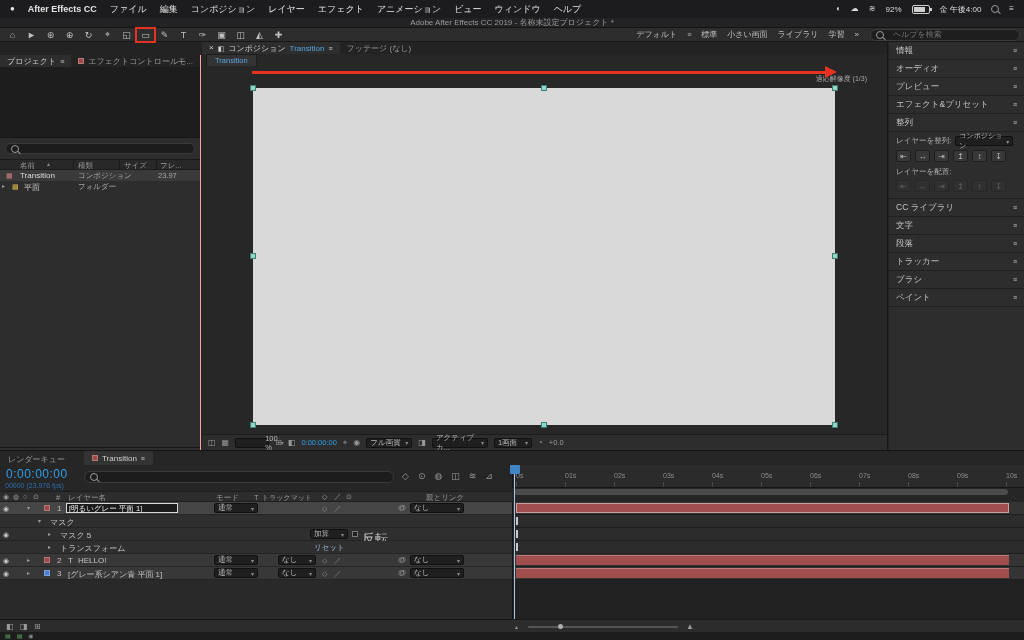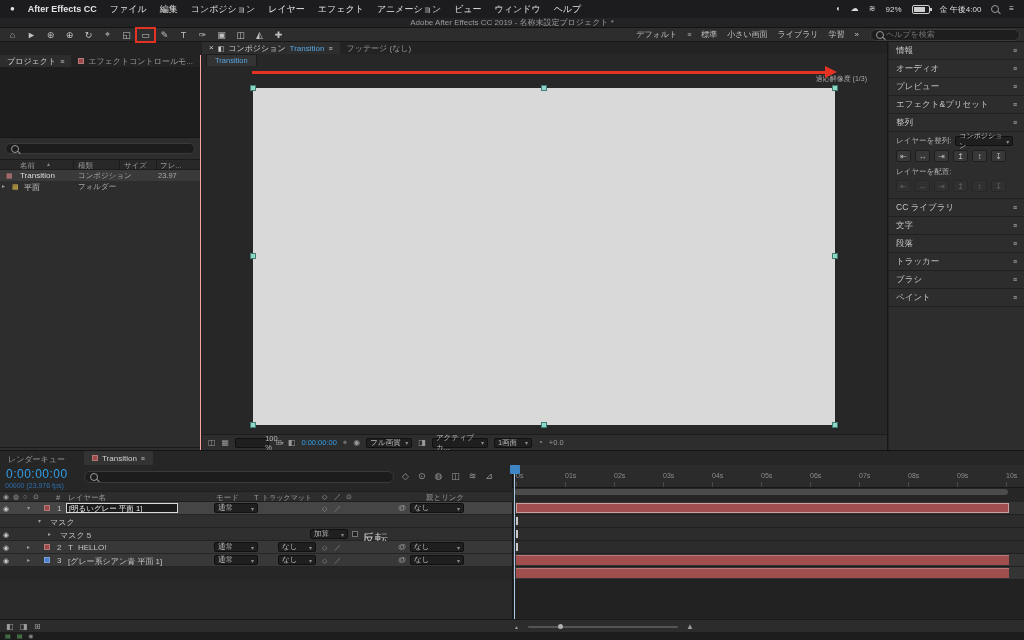--- a/index.html
+++ b/index.html
@@ -20,21 +20,21 @@
   
   .titlebar{left:0;top:18px;width:1024px;height:10px;background:#232325;border-bottom:1px solid #141414;
     font-size:8px;color:#9a9a9a;display:flex;align-items:center;justify-content:center;box-sizing:border-box;}
   
   .toolbar{left:0;top:28px;width:1024px;height:14px;background:#2d2d2d;border-bottom:1px solid #171717;
     display:flex;align-items:center;padding:0 4px;box-sizing:border-box;gap:2px;}
   .tool{width:17px;height:12px;display:flex;align-items:center;justify-content:center;font-size:9px;color:#c2c2c2;}
   .tool-hl{outline:2px solid #e53222;}
   .ws{font-size:8px;color:#c0c0c0;padding:0 5px;display:flex;align-items:center;gap:10px;}
   .helpsearch{width:138px;height:10px;background:#1e1e1e;border:1px solid #3c3c3c;border-radius:6px;
-    display:flex;align-items:center;gap:0;padding:0 5px;font-size:8px;color:#8a8a8a;margin-left:6px;}
+    display:flex;align-items:center;gap:7px;padding:0 5px;font-size:8px;color:#8a8a8a;margin-left:6px;}
   .helpsearch input{background:transparent;border:none;outline:none;color:#9a9a9a;font-size:8px;width:100%;font-family:inherit;}
   
   .tabbar{background:#232323;display:flex;align-items:stretch;height:12px;font-size:8px;color:#9a9a9a;}
   .tab{padding:0 7px;display:flex;align-items:center;gap:4px;}
   .tab.active{background:#2d2d2d;color:#cfcfcf;}
   .chip{width:6px;height:6px;display:inline-block;border:1px solid rgba(255,255,255,.25);box-sizing:border-box;flex:none;}
   .chip.red{background:#9e4a4a;} .chip.blue{background:#4f7fd0;}
   .dd{height:10px;background:#1f1f1f;border:1px solid #101010;border-radius:2px;display:inline-flex;
     align-items:center;justify-content:space-between;gap:3px;padding:0 3px;font-size:7.5px;color:#b8b8b8;box-sizing:border-box;}
   .dd .c{font-size:6px;color:#8a8a8a;}
@@ -394,20 +394,25 @@
         <span class="abs g" style="left:48px;top:3px;font-size:6px;color:#9a9a9a;">▸</span>
         <span class="abs" style="left:60px;top:2px;">マスク 5</span>
         <span class="dd abs" style="left:310px;top:1px;width:38px;">
           <span>加算</span>
             <span class="c">▾</span>
         </span>
         <span class="abs" style="left:352px;top:3px;width:6px;height:6px;border:1px solid #777;background:#222;box-sizing:border-box;"></span>
         <span class="abs" style="left:362px;top:2px;font-size:13px;">反転</span>
       </div>
 
+      <div class="trow pr">
+        <span class="abs g" style="left:48px;top:3px;font-size:6px;color:#9a9a9a;">▸</span>
+        <span class="abs" style="left:60px;top:2px;">トランスフォーム</span>
+        <span class="abs" style="left:314px;top:2px;font-size:7.5px;color:#9ab5d6;">リセット</span>
+      </div>
 
       <div class="trow lr">
         <span class="abs g" style="left:3px;top:3px;font-size:7px;color:#c8c8c8;">◉</span>
         <span class="abs g" style="left:27px;top:3px;font-size:6px;color:#9a9a9a;">▸</span>
         <span class="abs chip red" style="left:44px;top:3px;"></span>
         <span class="abs" style="left:57px;top:2px;">2</span>
         <span class="abs" style="left:68px;top:2px;color:#cccccc;">T</span>
         <span class="abs" style="left:78px;top:2px;">HELLO!</span>
         <span class="dd abs" style="left:214px;top:1px;width:44px;">
           <span>通常</span>

